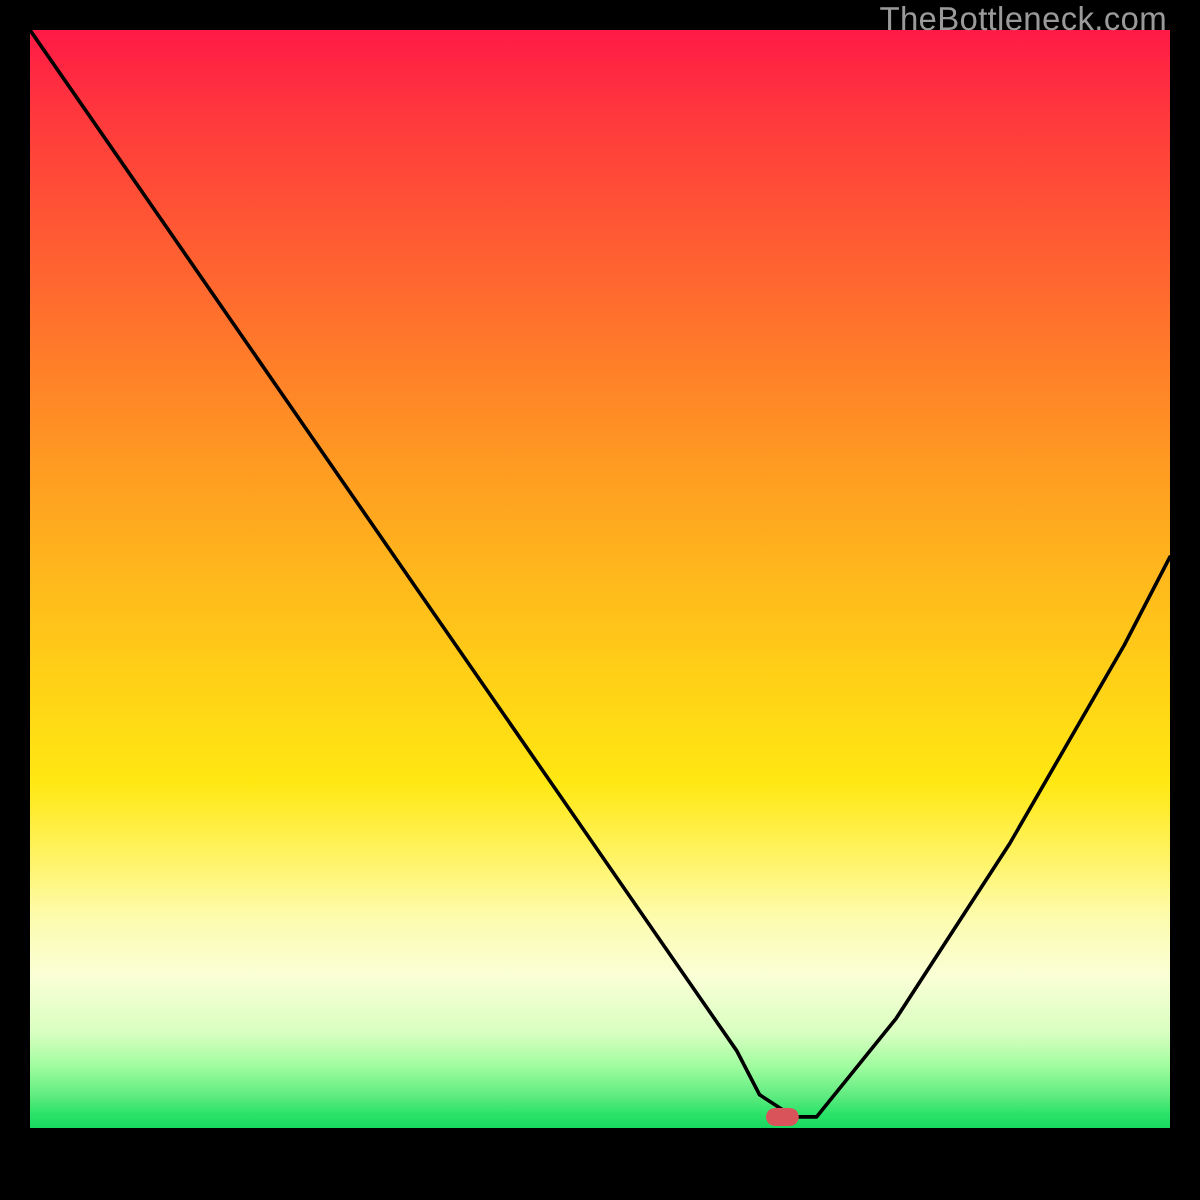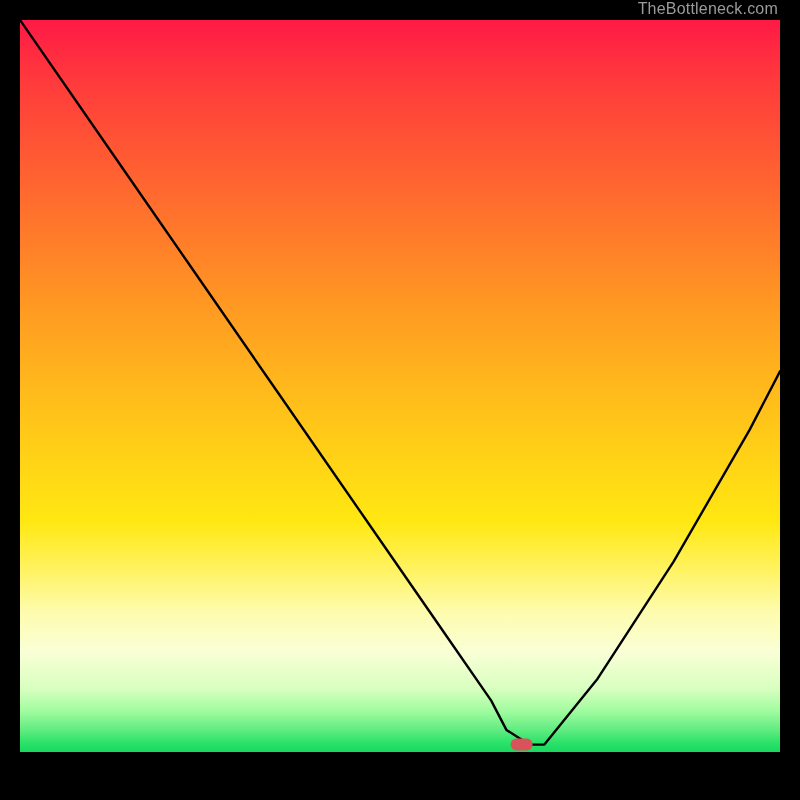--- a/index.html
+++ b/index.html
@@ -38,21 +38,21 @@
       #000000 96.301%,
       #000000 100%
     );
   }
   .watermark {
     position: absolute;
     top: 0px;
     right: 22px;
     color: #9a9a9a;
     font-family: Arial, Helvetica, sans-serif;
-    font-size: 16px;
+    font-size: 22px;
     letter-spacing: 0.2px;
     user-select: none;
   }
   svg.curve {
     position: absolute;
     left: 20px;
     top: 20px;
     width: 760px;
     height: 760px;
     pointer-events: none;

